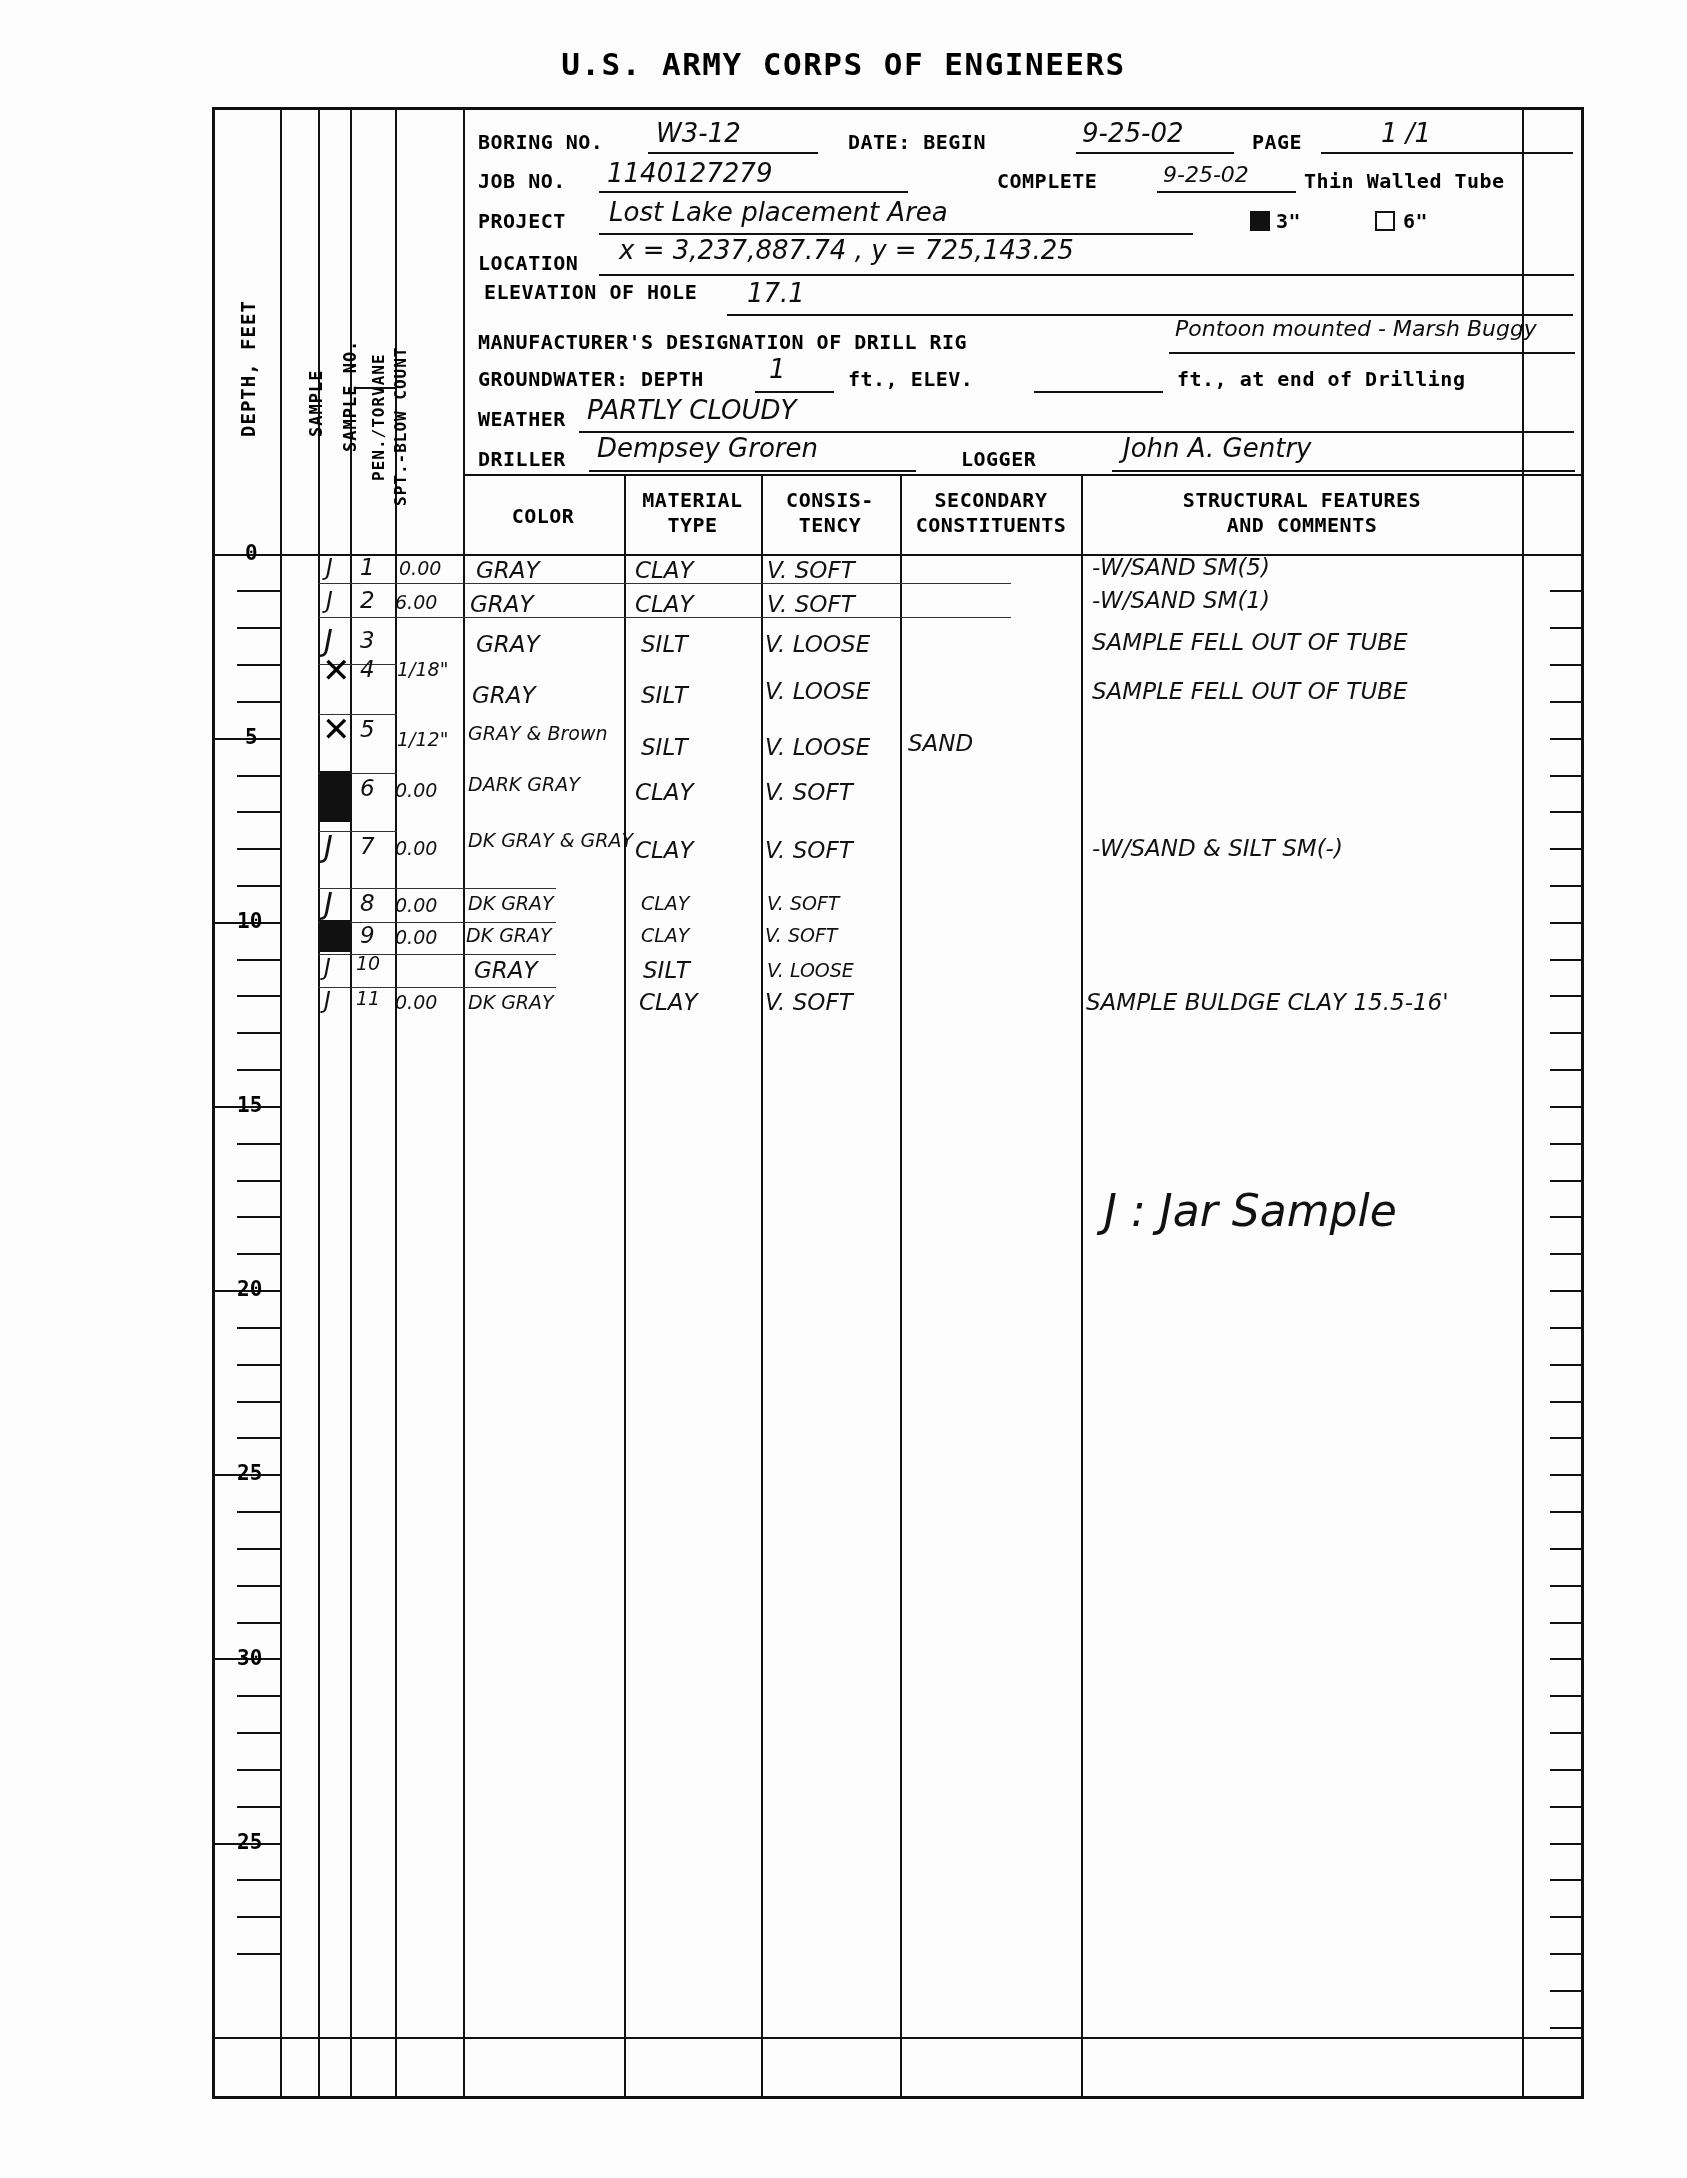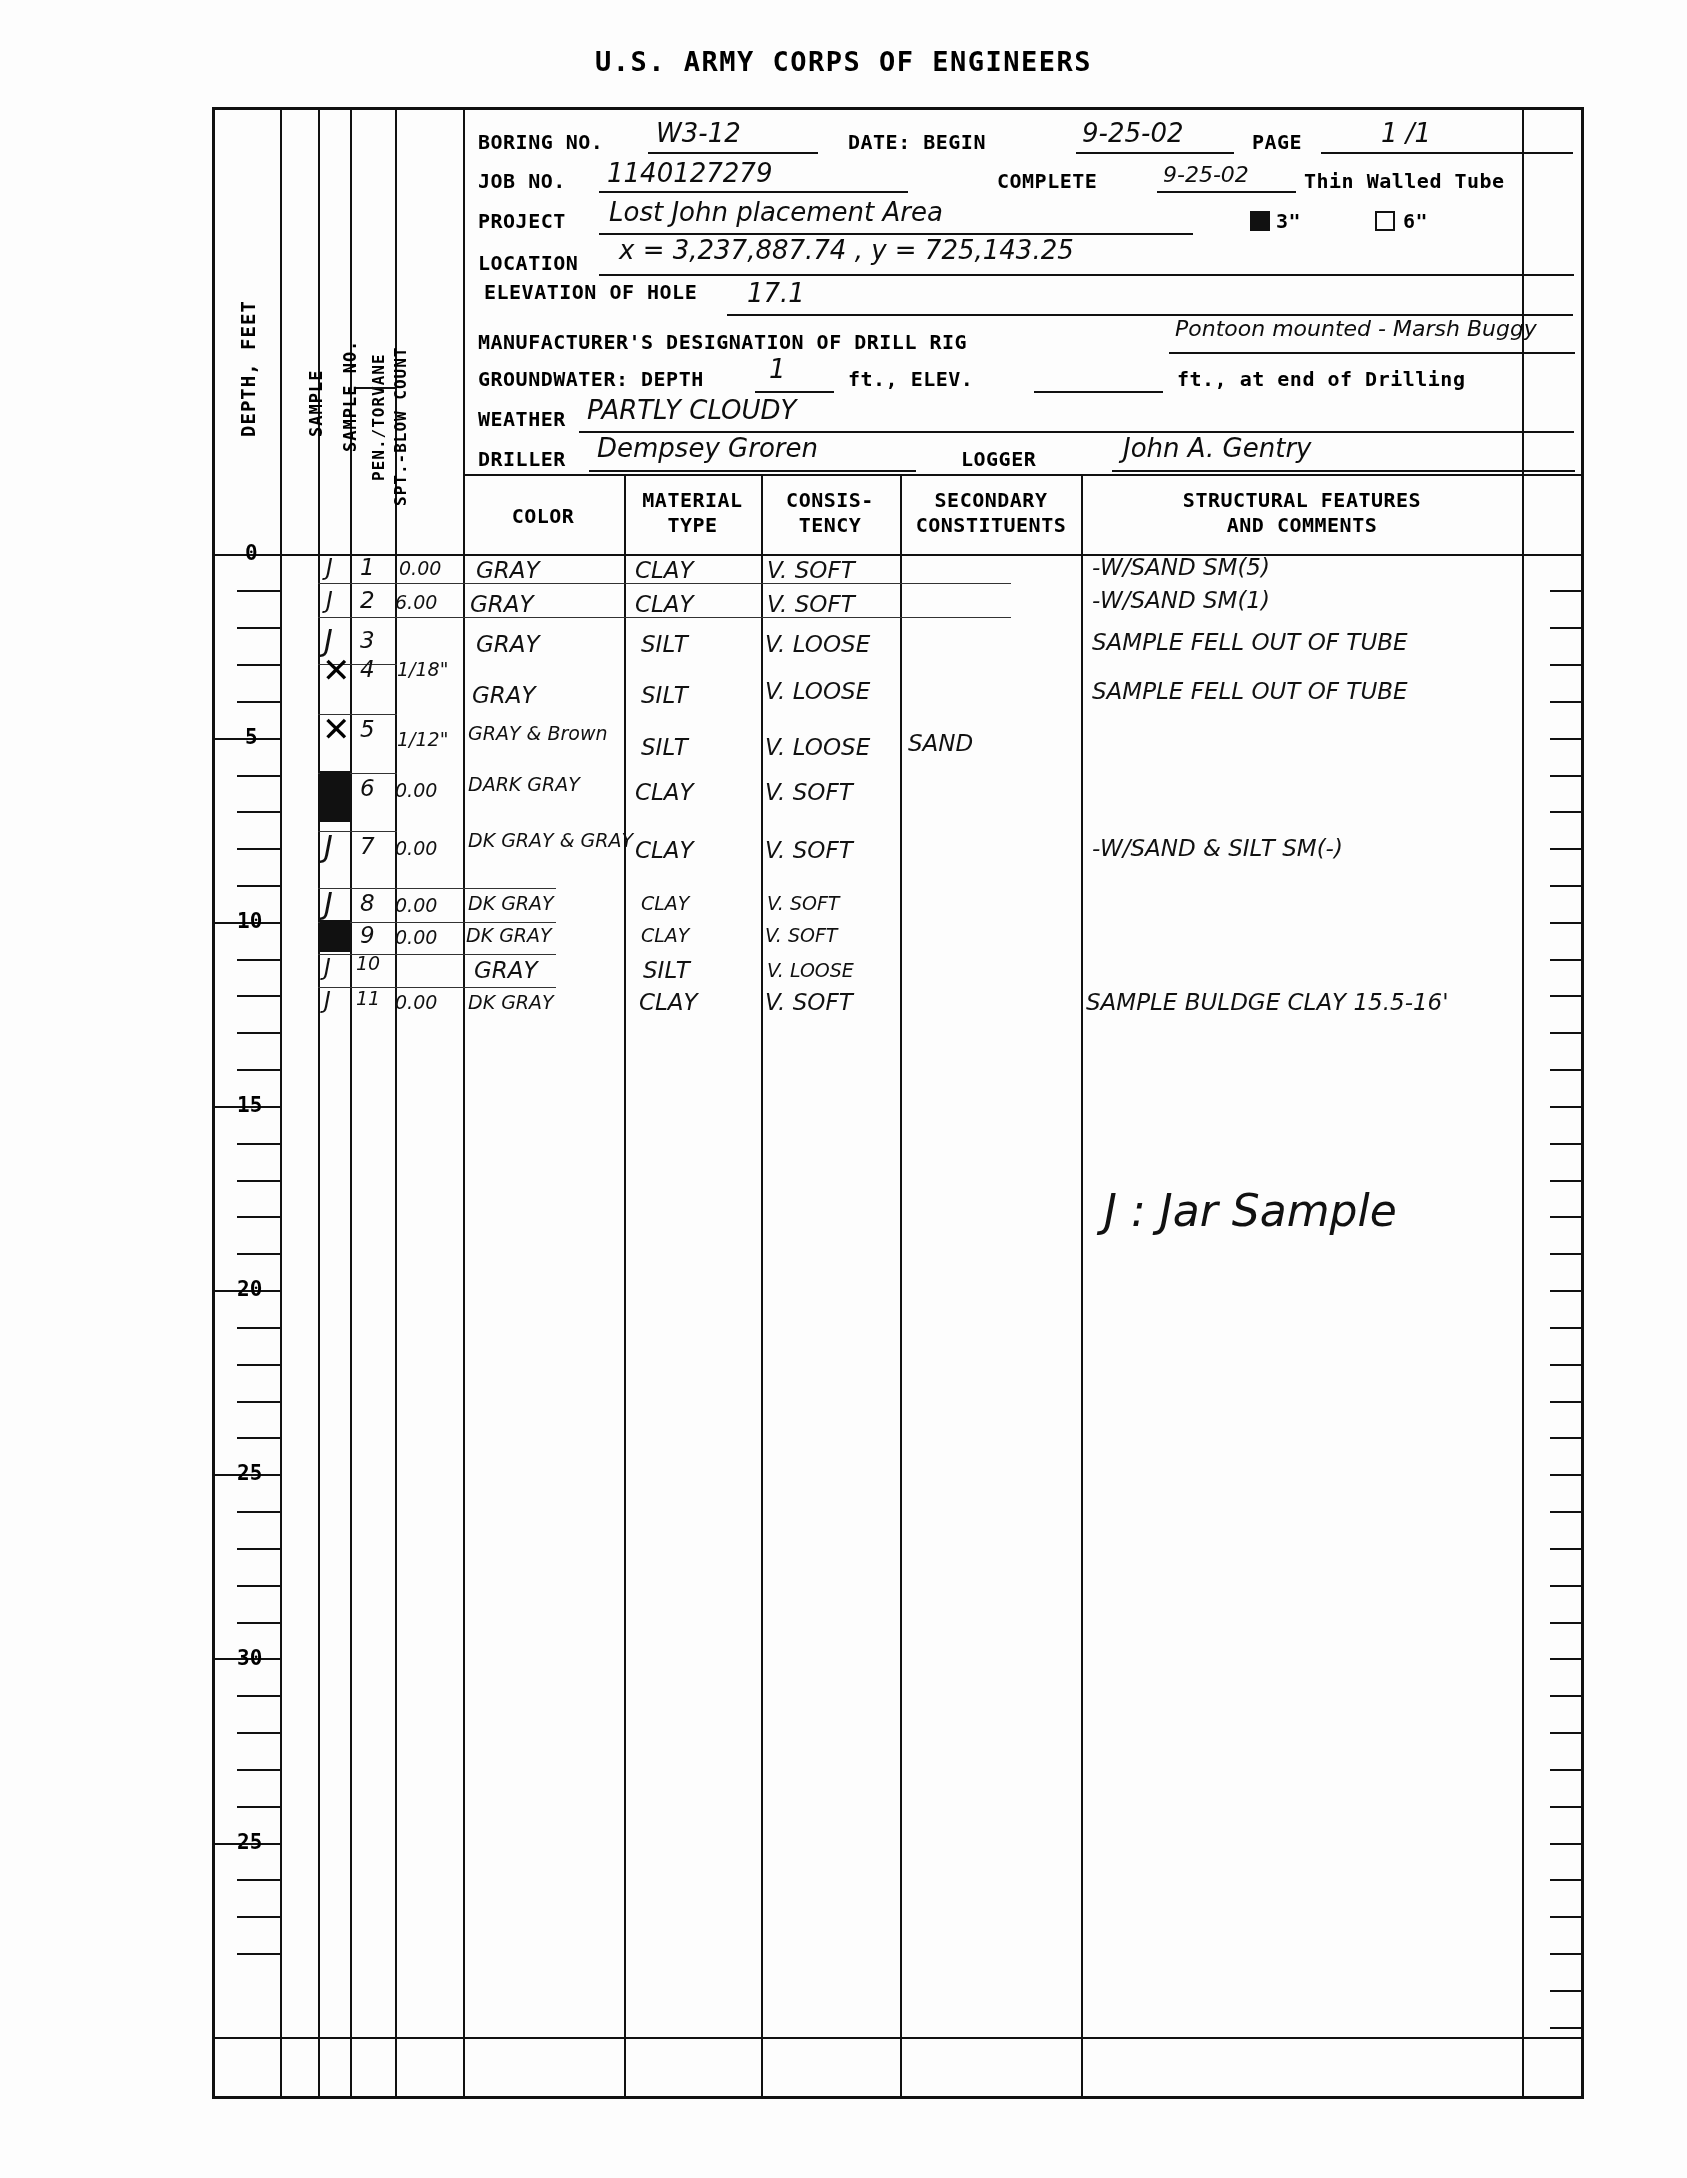--- a/index.html
+++ b/index.html
@@ -22,21 +22,21 @@
     background: #fdfdfd;
   }
   .hdr-title {
     position: absolute;
     top: 46px;
     left: 0;
     width: 100%;
     text-align: center;
     font-family: "DejaVu Sans Mono", monospace;
     font-weight: bold;
-    font-size: 27px;
+    font-size: 31px;
     letter-spacing: 1.5px;
   }
   .ftr-title {
     position: absolute;
     top: 2115px;
     left: 0;
     width: 100%;
     text-align: center;
     font-family: "DejaVu Sans Mono", monospace;
     font-weight: bold;
@@ -221,21 +221,21 @@
 
       <div class="lbl" style="left:8px; top:53px;">JOB NO.</div>
       <div class="hw" style="left:137px; top:42px;">1140127279</div>
       <div class="uline" style="left:129px; top:75px; width:309px;"></div>
       <div class="lbl" style="left:527px; top:53px;">COMPLETE</div>
       <div class="hw sm" style="left:693px; top:46px;">9-25-02</div>
       <div class="uline" style="left:687px; top:75px; width:139px;"></div>
       <div class="lbl" style="left:834px; top:53px;">Thin Walled Tube</div>
 
       <div class="lbl" style="left:8px; top:93px;">PROJECT</div>
-      <div class="hw" style="left:139px; top:81px;">Lost John placement Area</div>
+      <div class="hw" style="left:139px; top:81px;">Lost Lake placement Area</div>
       <div class="uline" style="left:129px; top:117px; width:594px;"></div>
       <div class="chk filled" style="left:780px; top:95px;"></div>
       <div class="lbl" style="left:806px; top:93px;">3"</div>
       <div class="chk" style="left:905px; top:95px;"></div>
       <div class="lbl" style="left:933px; top:93px;">6"</div>
 
       <div class="lbl" style="left:8px; top:135px;">LOCATION</div>
       <div class="hw" style="left:149px; top:119px;">x = 3,237,887.74 ,  y = 725,143.25</div>
       <div class="uline" style="left:129px; top:158px; width:975px;"></div>
 

